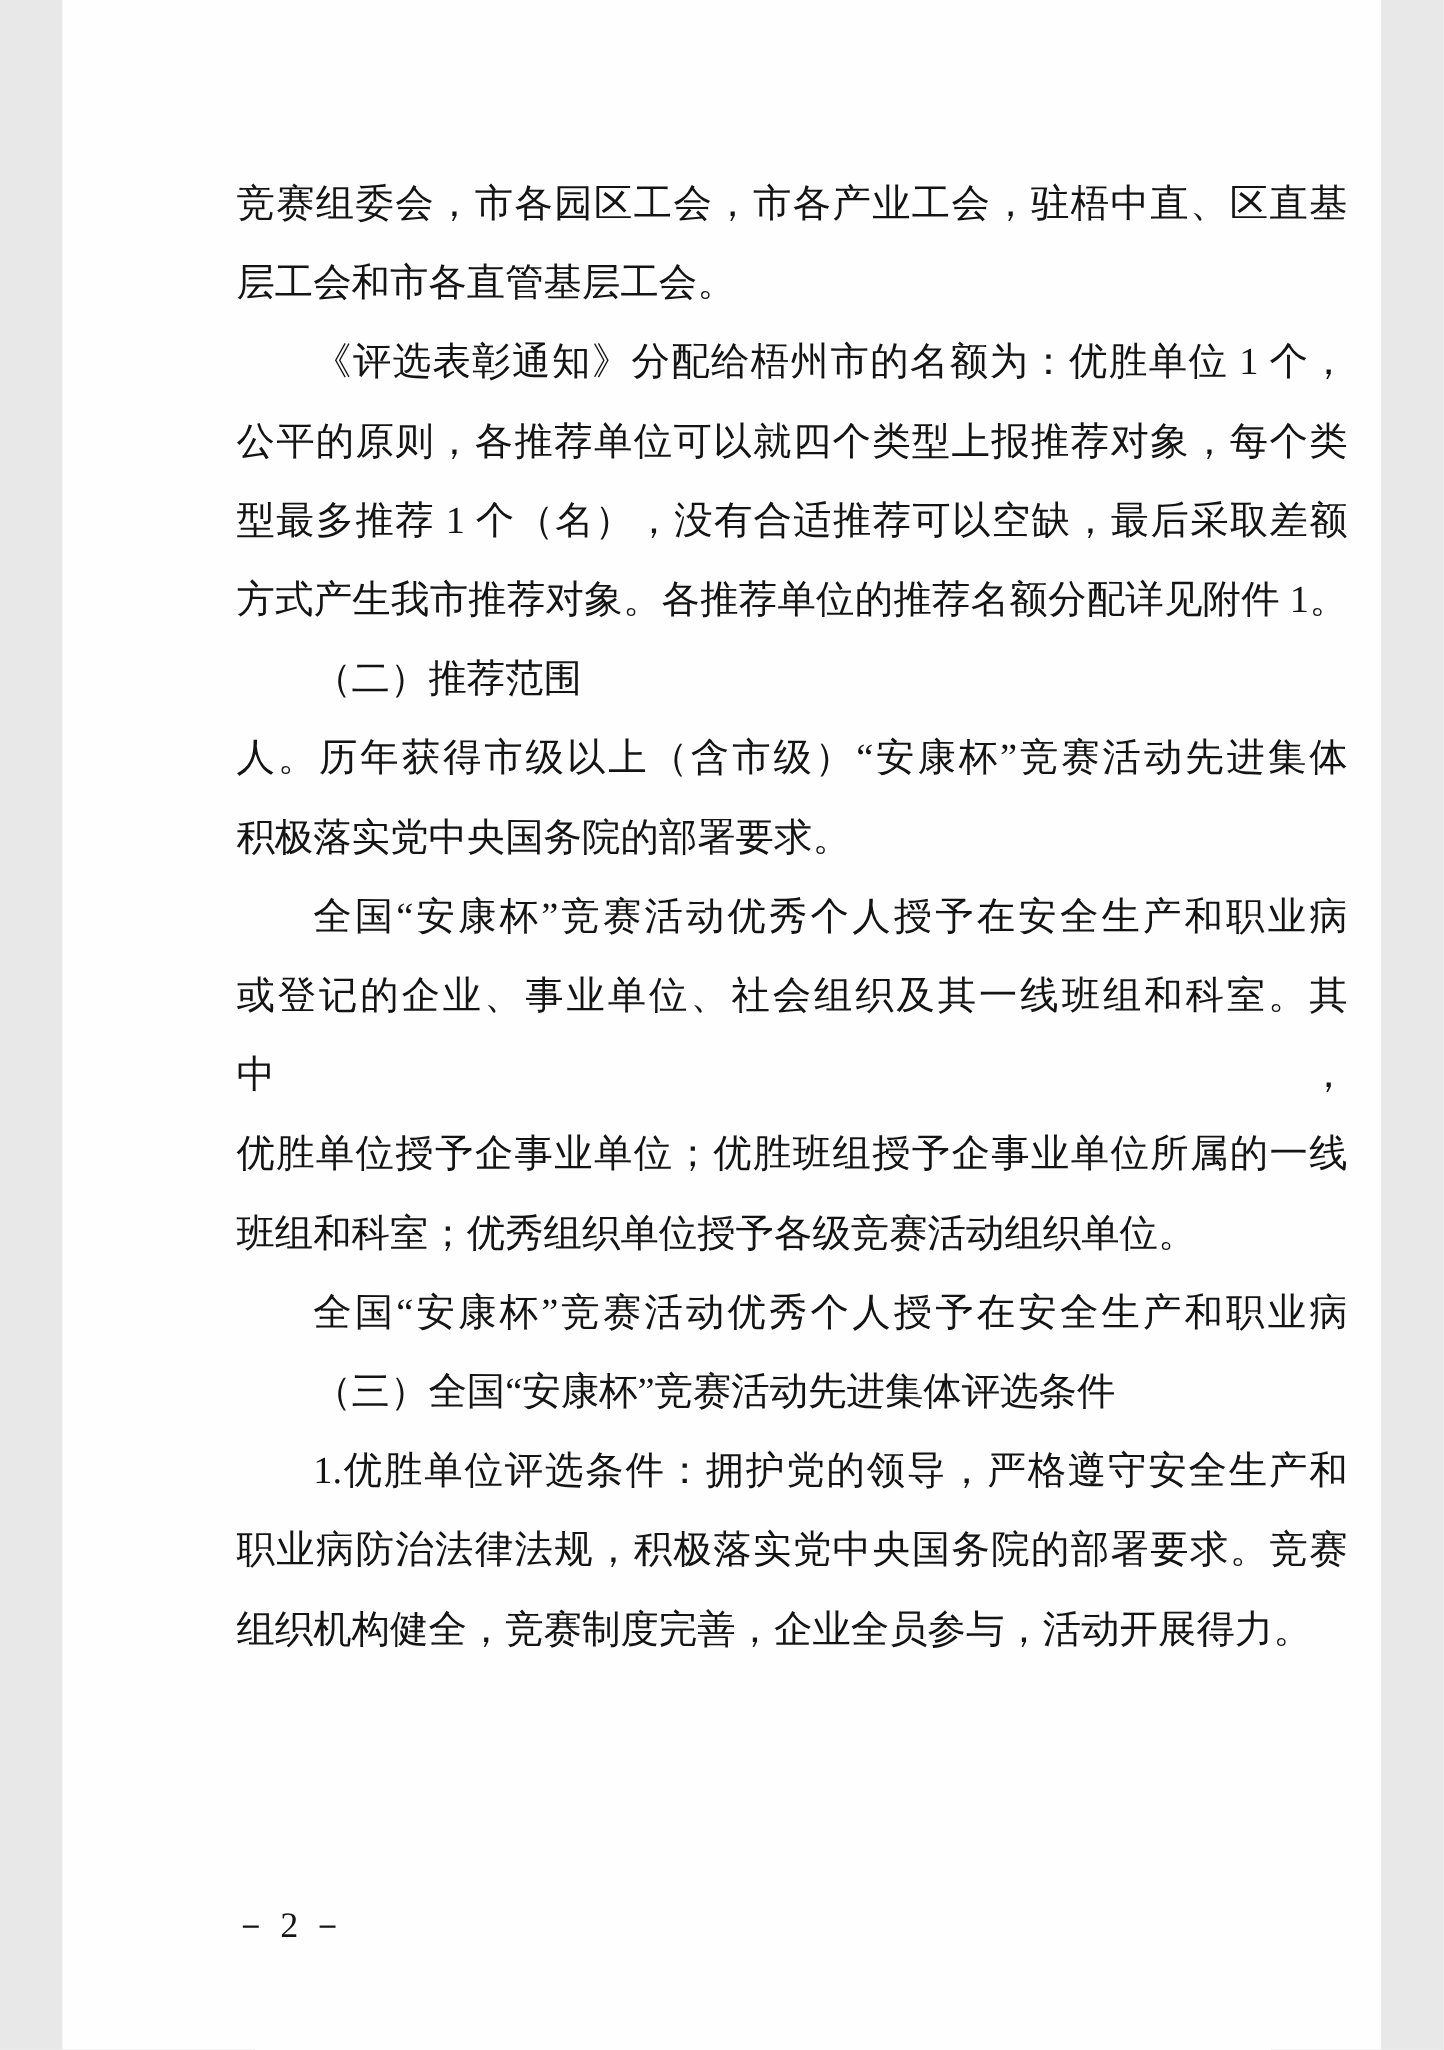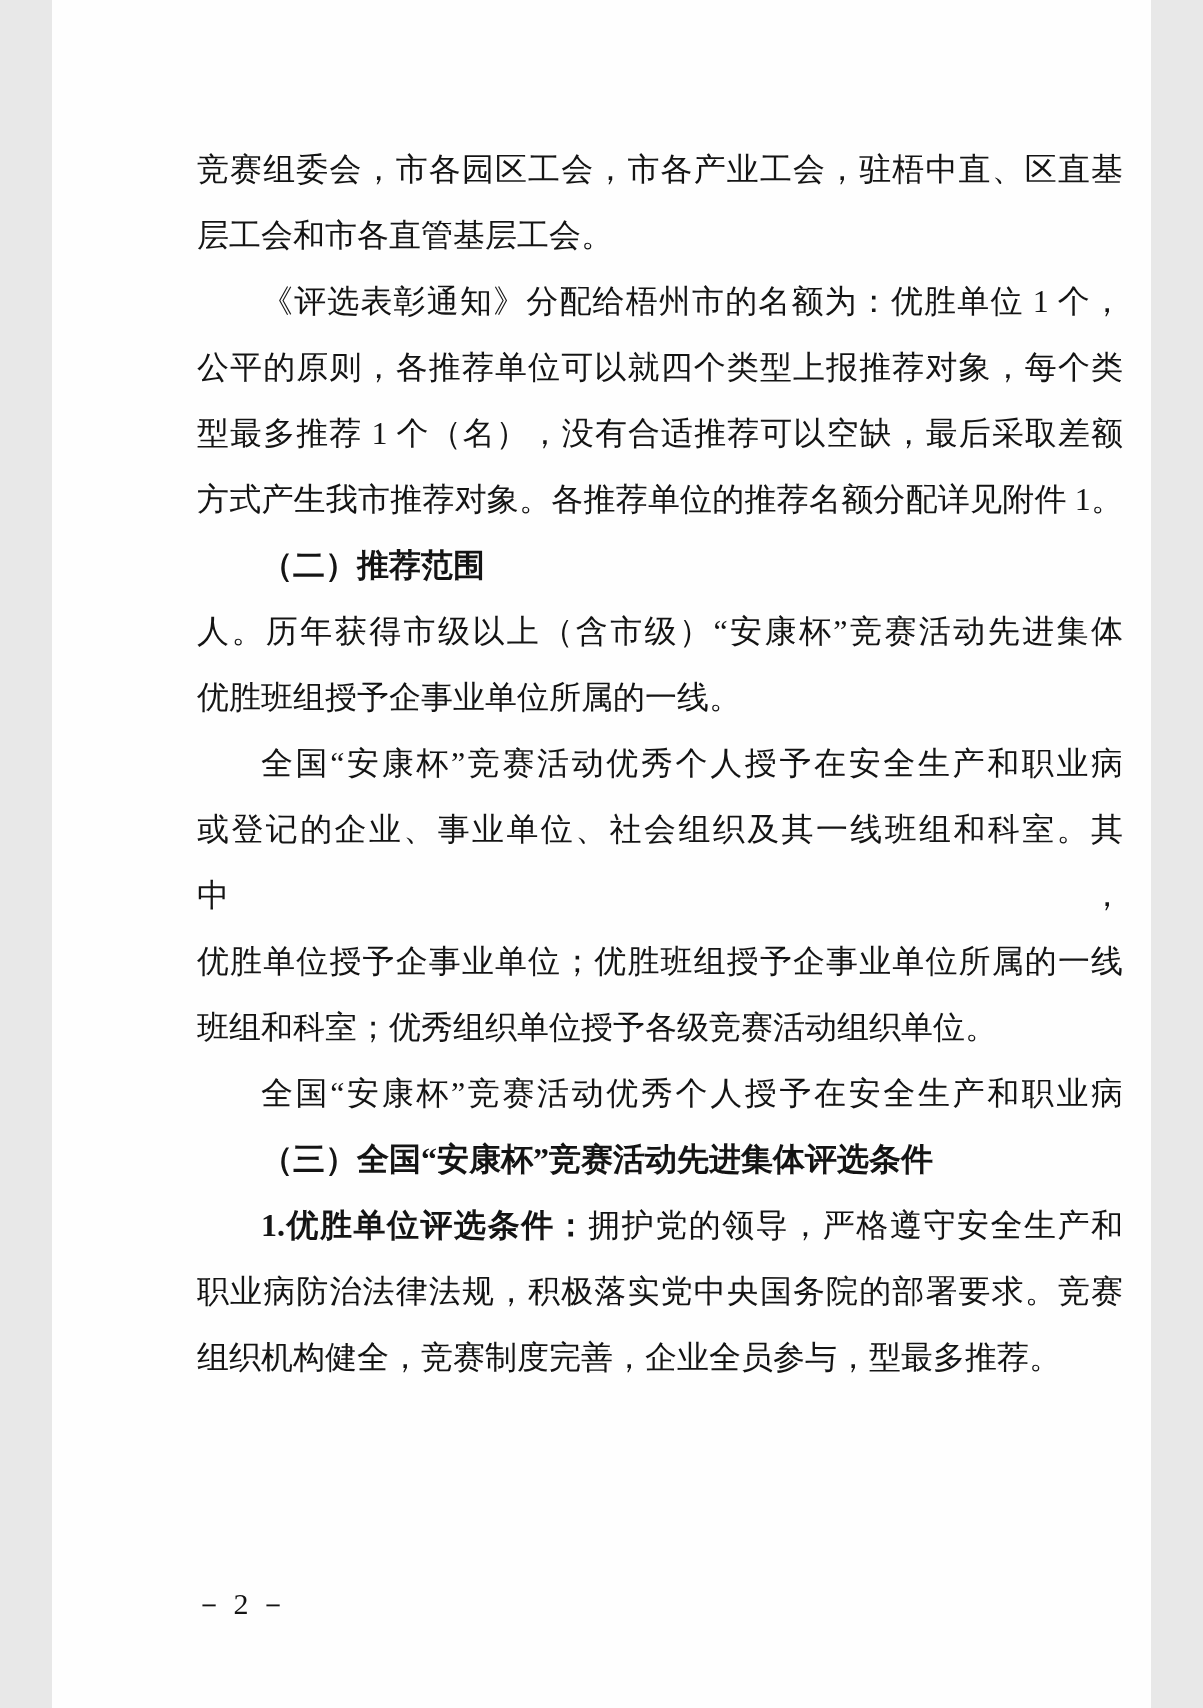--- a/index.html
+++ b/index.html
@@ -18,21 +18,21 @@
     width:926px;
     font-size:32px;
     line-height:66px;
   }
   .line{
     text-align:justify;
     white-space:normal;
   }
   .line.j{ text-align-last:justify; }
   .line.ind{ text-indent:64px; }
-  .seg-b{ font-weight:bold; }
+  .seg-b{ font-weight:normal; }
   .footer{
     position:absolute;
     left:142px;top:1584px;
     font-size:30px;
     letter-spacing:1px;
   }
   .speck{
     position:absolute;
     left:1191px;top:833px;
     width:4px;height:4px;
@@ -46,26 +46,26 @@
 <div class="page">
   <main class="doc">
       <div class="line j"><span>竞赛组委会，市各园区工会，市各产业工会，驻梧中直、区直基</span></div>
       <div class="line"><span>层工会和市各直管基层工会。</span></div>
       <div class="line j ind"><span>《评选表彰通知》分配给梧州市的名额为：优胜单位 1 个，</span></div>
       <div class="line j"><span>公平的原则，各推荐单位可以就四个类型上报推荐对象，每个类</span></div>
       <div class="line j"><span>型最多推荐 1 个（名），没有合适推荐可以空缺，最后采取差额</span></div>
       <div class="line j"><span>方式产生我市推荐对象。各推荐单位的推荐名额分配详见附件 1。</span></div>
       <div class="line ind"><span class="seg-b">（二）推荐范围</span></div>
       <div class="line j"><span>人。历年获得市级以上（含市级）“安康杯”竞赛活动先进集体</span></div>
-      <div class="line"><span>优胜班组授予企事业单位所属的一线。</span></div>
+      <div class="line"><span>积极落实党中央国务院的部署要求。</span></div>
       <div class="line j ind"><span>全国“安康杯”竞赛活动优秀个人授予在安全生产和职业病</span></div>
       <div class="line j"><span>或登记的企业、事业单位、社会组织及其一线班组和科室。其中，</span></div>
       <div class="line j"><span>优胜单位授予企事业单位；优胜班组授予企事业单位所属的一线</span></div>
       <div class="line"><span>班组和科室；优秀组织单位授予各级竞赛活动组织单位。</span></div>
       <div class="line j ind"><span>全国“安康杯”竞赛活动优秀个人授予在安全生产和职业病</span></div>
       <div class="line ind"><span class="seg-b">（三）全国“安康杯”竞赛活动先进集体评选条件</span></div>
       <div class="line j ind"><span class="seg-b">1.优胜单位评选条件：</span><span>拥护党的领导，严格遵守安全生产和</span></div>
       <div class="line j"><span>职业病防治法律法规，积极落实党中央国务院的部署要求。竞赛</span></div>
-      <div class="line"><span>组织机构健全，竞赛制度完善，企业全员参与，型最多推荐。</span></div>
+      <div class="line"><span>组织机构健全，竞赛制度完善，企业全员参与，活动开展得力。</span></div>
     </main>
   <div class="footer">－ 2 －</div>
   <div class="speck"></div>
 </div>
 
 </body></html>

